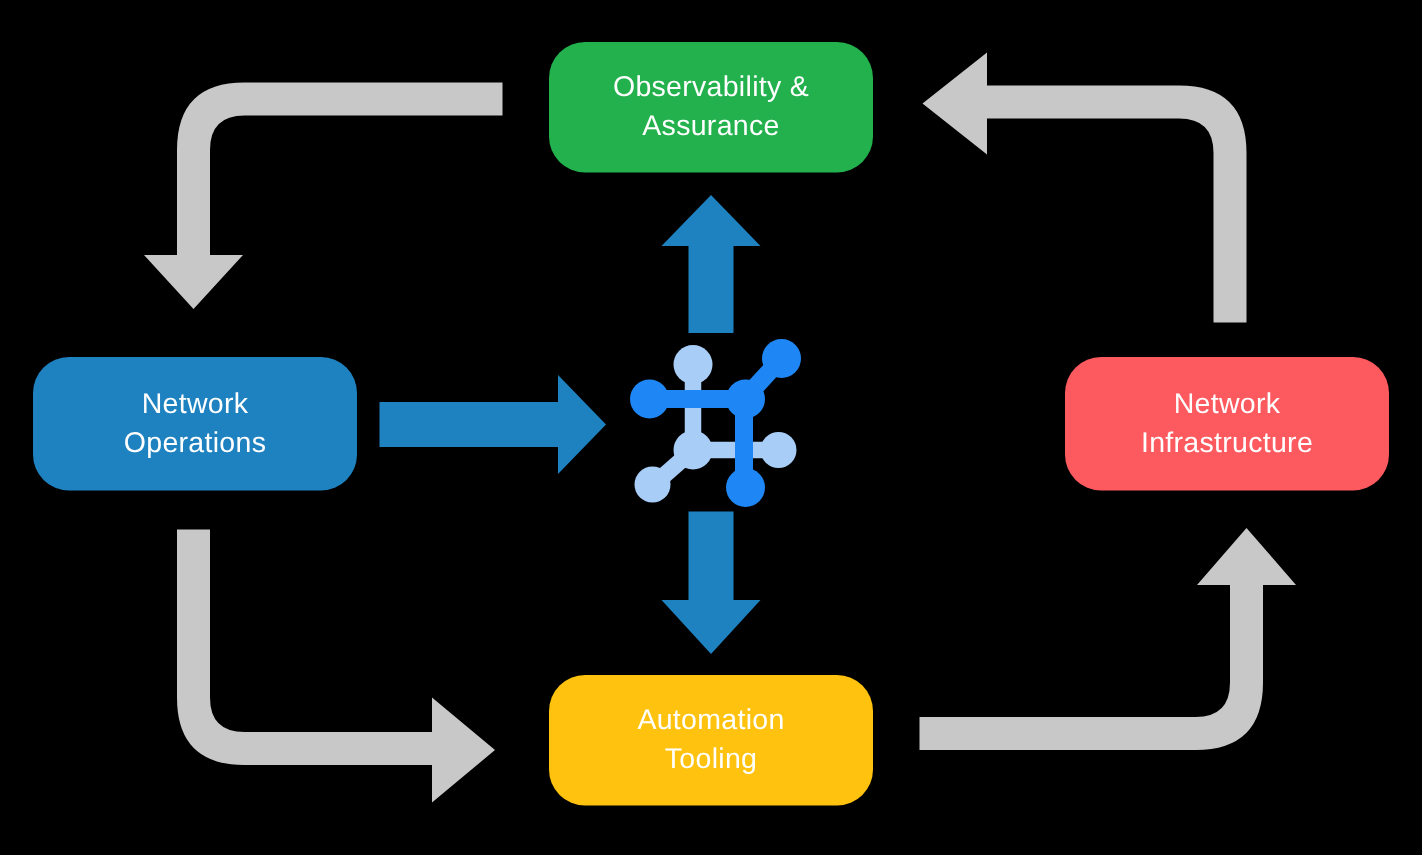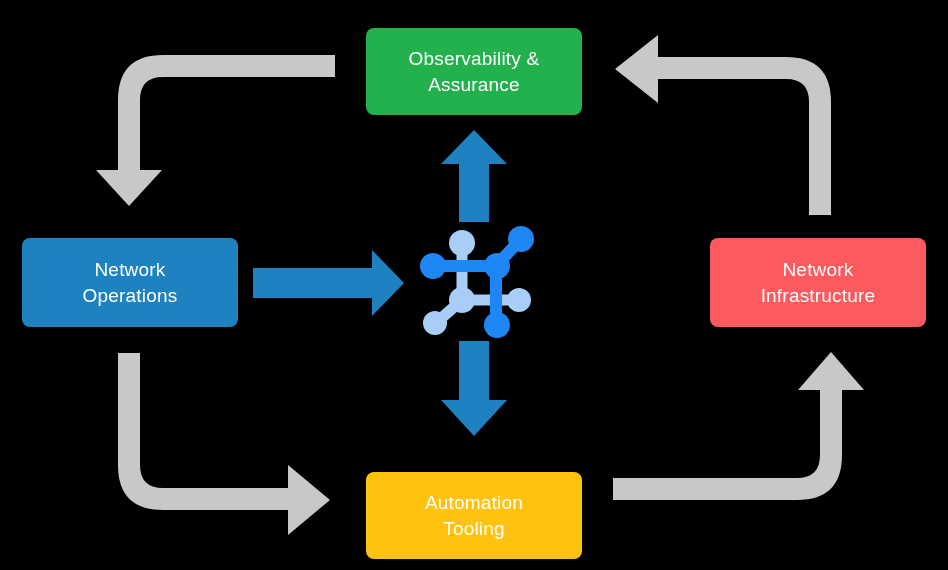--- a/index.html
+++ b/index.html
@@ -13,21 +13,21 @@
   }
   #canvas {
     position: relative;
     width: 948px;
     height: 570px;
     background: #000000;
     overflow: hidden;
   }
   .node-box {
     position: absolute;
-    border-radius: 8px;
+    border-radius: 24px;
     display: flex;
     align-items: center;
     justify-content: center;
     text-align: center;
     color: #ffffff;
     font-size: 19px;
     line-height: 1.35;
     font-weight: 400;
     letter-spacing: 0.2px;
     box-sizing: border-box;
@@ -192,18 +192,18 @@
   <div class="node-box" id="box-operations" style="background: rgb(31, 130, 192);">
     <span class="node-label">Network
 Operations</span>
   </div>
 
   <div class="node-box" id="box-infrastructure" style="background: rgb(253, 90, 95);">
     <span class="node-label">Network
 Infrastructure</span>
   </div>
 
-  <div class="node-box" id="box-automation" style="background: rgb(255, 194, 14); margin-top: 22px;">
+  <div class="node-box" id="box-automation" style="background: rgb(255, 194, 14);">
     <span class="node-label">Automation
 Tooling</span>
   </div>
 
 </div>
 
 </body></html>

